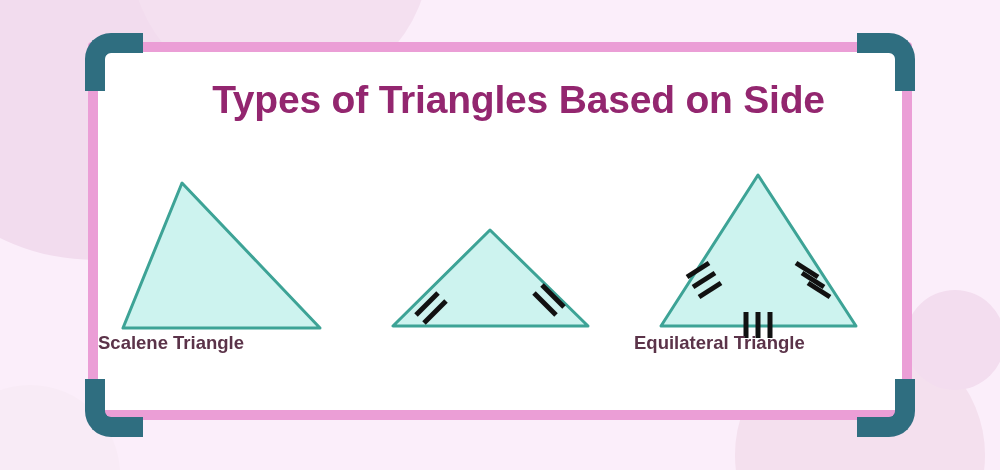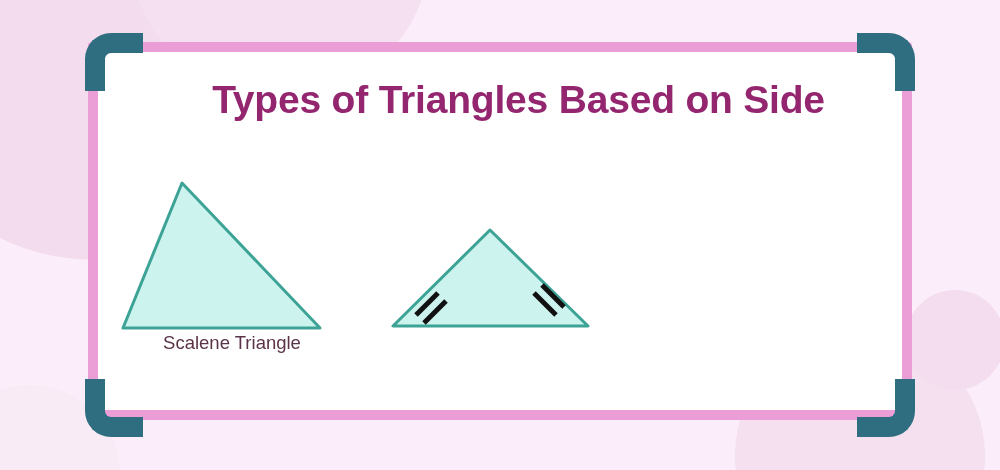--- a/index.html
+++ b/index.html
@@ -157,23 +157,22 @@
     position: absolute;
     left: 0;
     top: 0;
   }
 
   .fig-label {
     position: absolute;
     left: 0;
     right: 0;
     top: 172px;
-    text-align: center;
     font-size: 18.5px;
-    font-weight: normal;
+    font-weight: bold;
     color: #5b3349;
     font-family: "Liberation Sans", sans-serif;
     white-space: nowrap;
   }
 </style>
 </head>
 <body>
 
 <div id="stage">
 
@@ -211,15 +210,39 @@
           <line x1="58" y1="163" x2="80" y2="141"></line>
         </g>
 
         <g stroke="#111111" stroke-width="5" stroke-linecap="butt">
           <line x1="168" y1="133" x2="190" y2="155"></line>
           <line x1="176" y1="125" x2="198" y2="147"></line>
         </g>
       </svg>
     </div>
 
+    <div class="figure fig-2">
+      <svg class="fig-svg" width="268" height="180" viewBox="0 0 268 180">
+        <polygon points="124,15 27,166 222,166" fill="#cdf3ef" stroke="#3da396" stroke-width="3" stroke-linejoin="round"></polygon>
+
+        <g stroke="#111111" stroke-width="5" stroke-linecap="butt">
+          <line x1="53" y1="117" x2="75" y2="103"></line>
+          <line x1="59" y1="127" x2="81" y2="113"></line>
+          <line x1="65" y1="137" x2="87" y2="123"></line>
+        </g>
+
+        <g stroke="#111111" stroke-width="5" stroke-linecap="butt">
+          <line x1="162" y1="103" x2="184" y2="117"></line>
+          <line x1="168" y1="113" x2="190" y2="127"></line>
+          <line x1="174" y1="123" x2="196" y2="137"></line>
+        </g>
+
+        <g stroke="#111111" stroke-width="5" stroke-linecap="butt">
+          <line x1="112" y1="152" x2="112" y2="178"></line>
+          <line x1="124" y1="152" x2="124" y2="178"></line>
+          <line x1="136" y1="152" x2="136" y2="178"></line>
+        </g>
+      </svg>
+      <div class="fig-label">Equilateral Triangle</div>
+    </div>
 
   </div>
 </div>
 
 </body></html>

